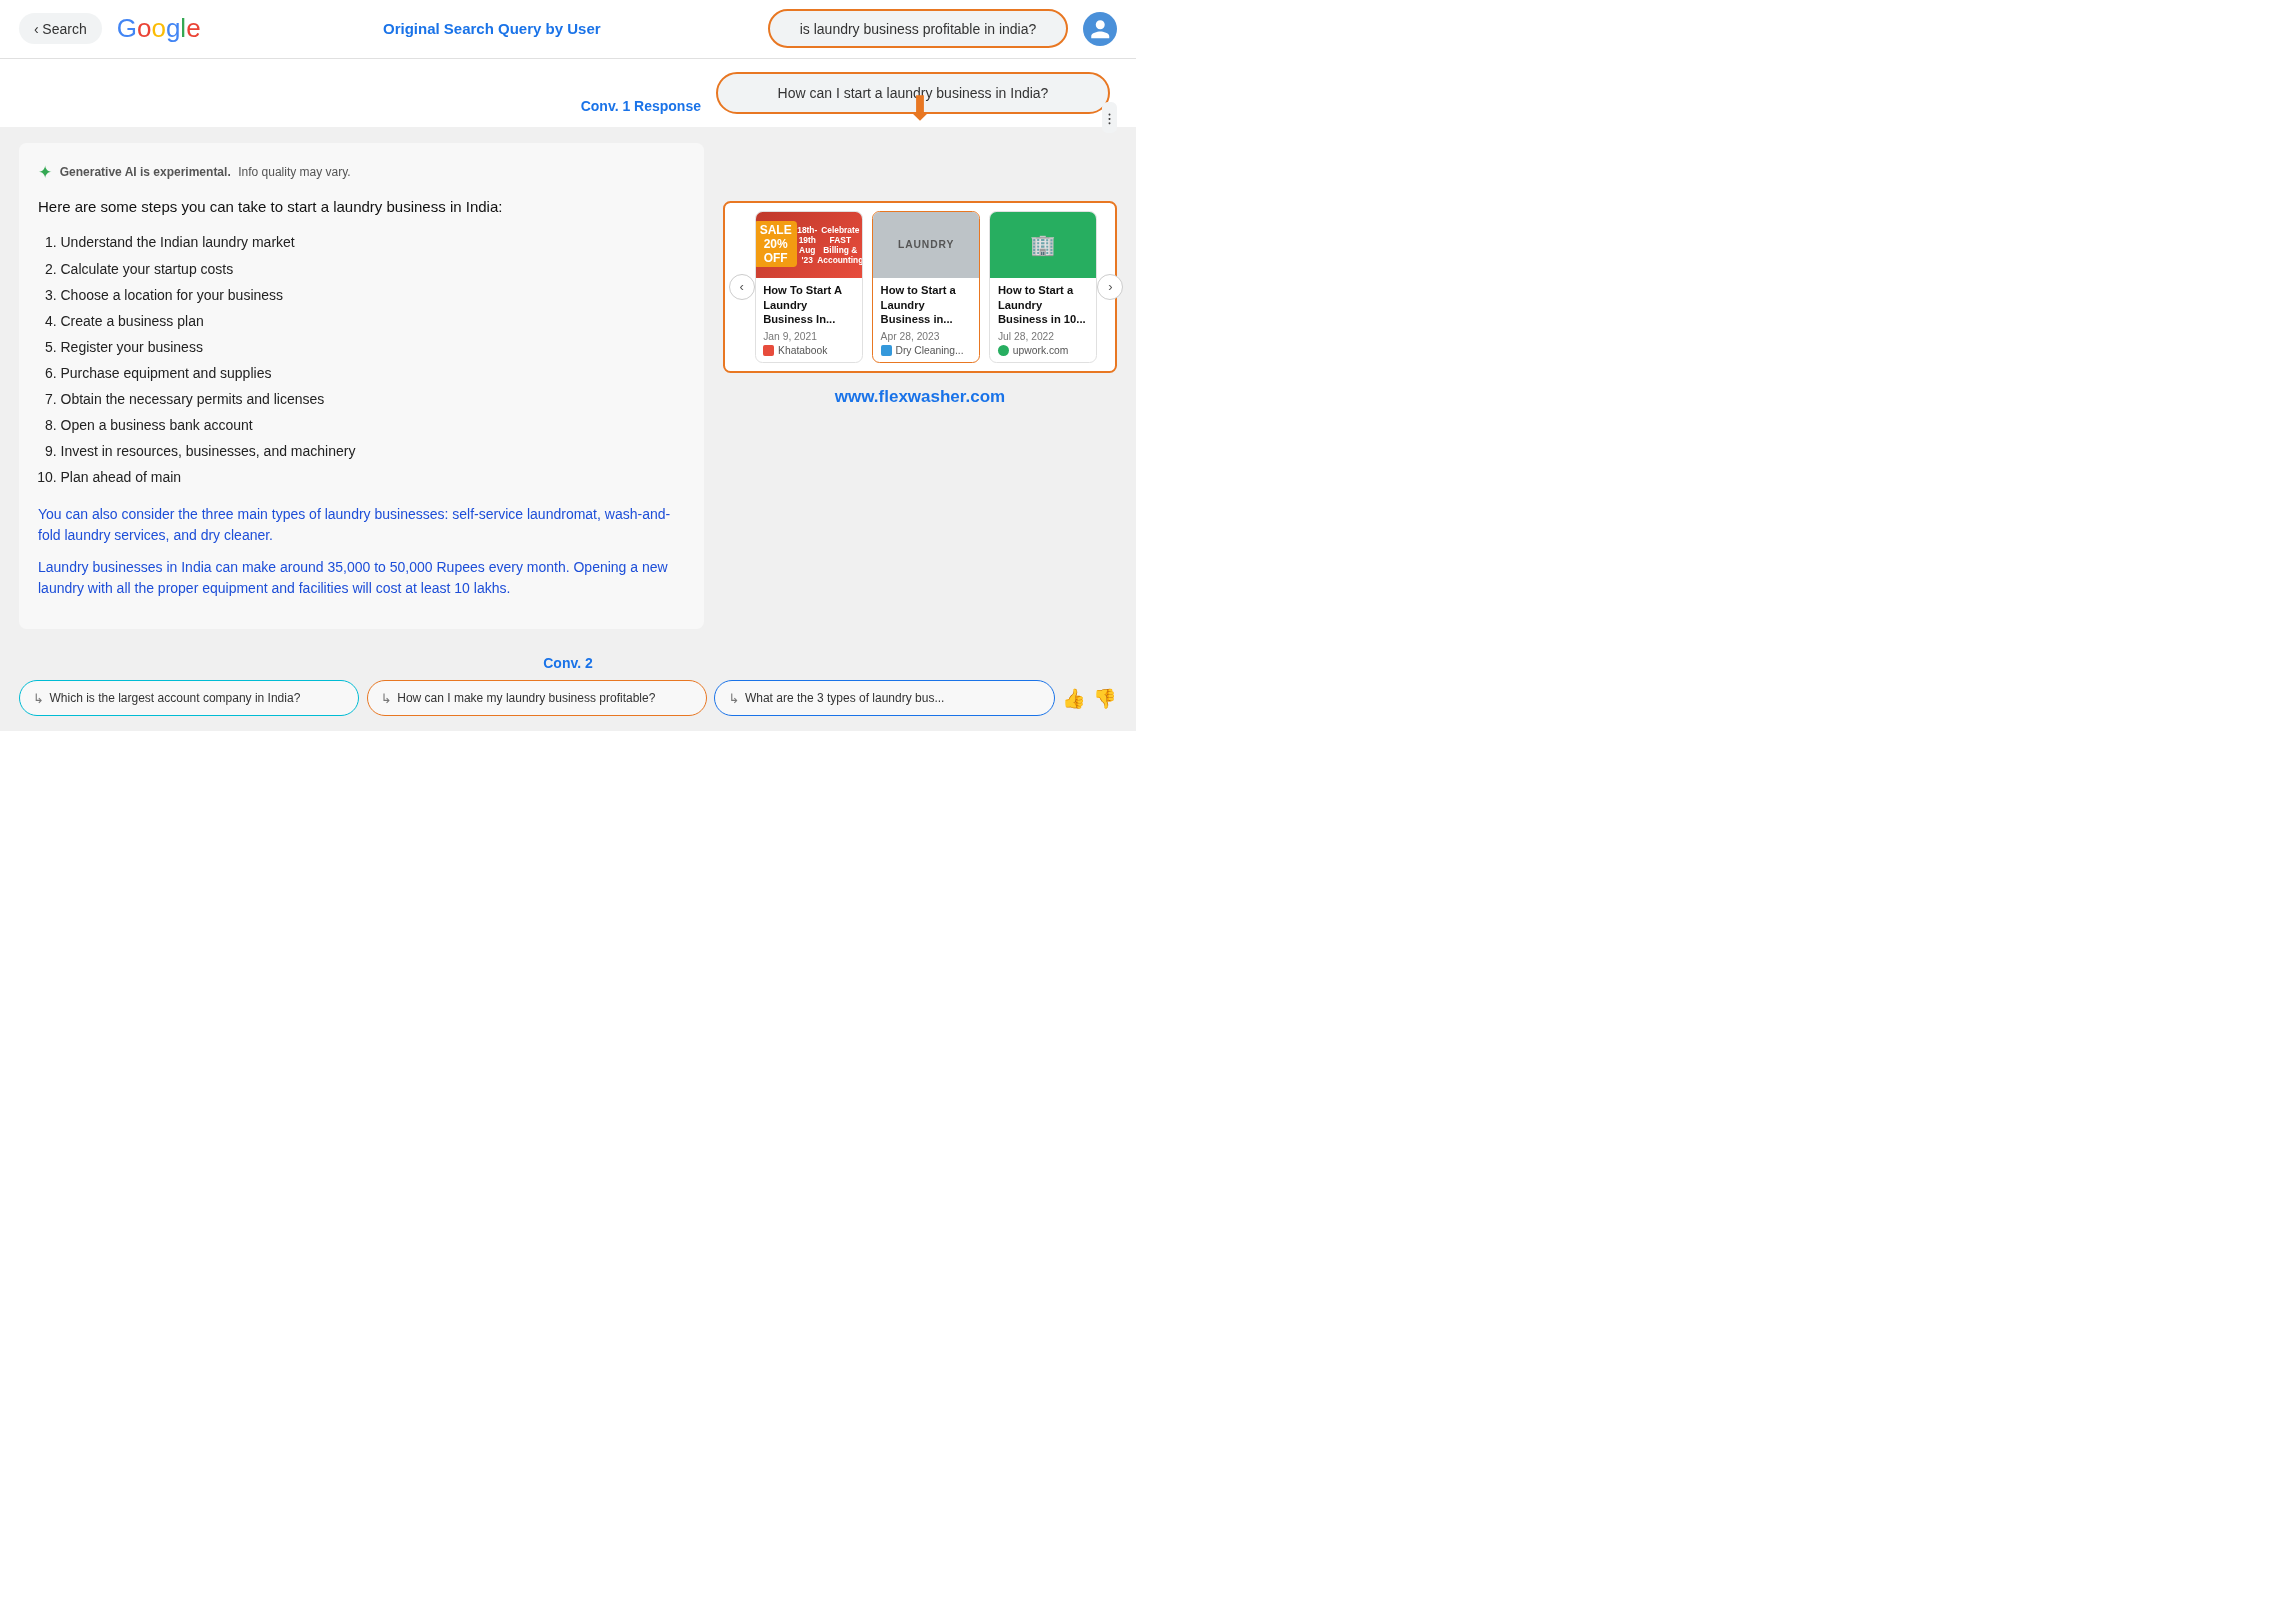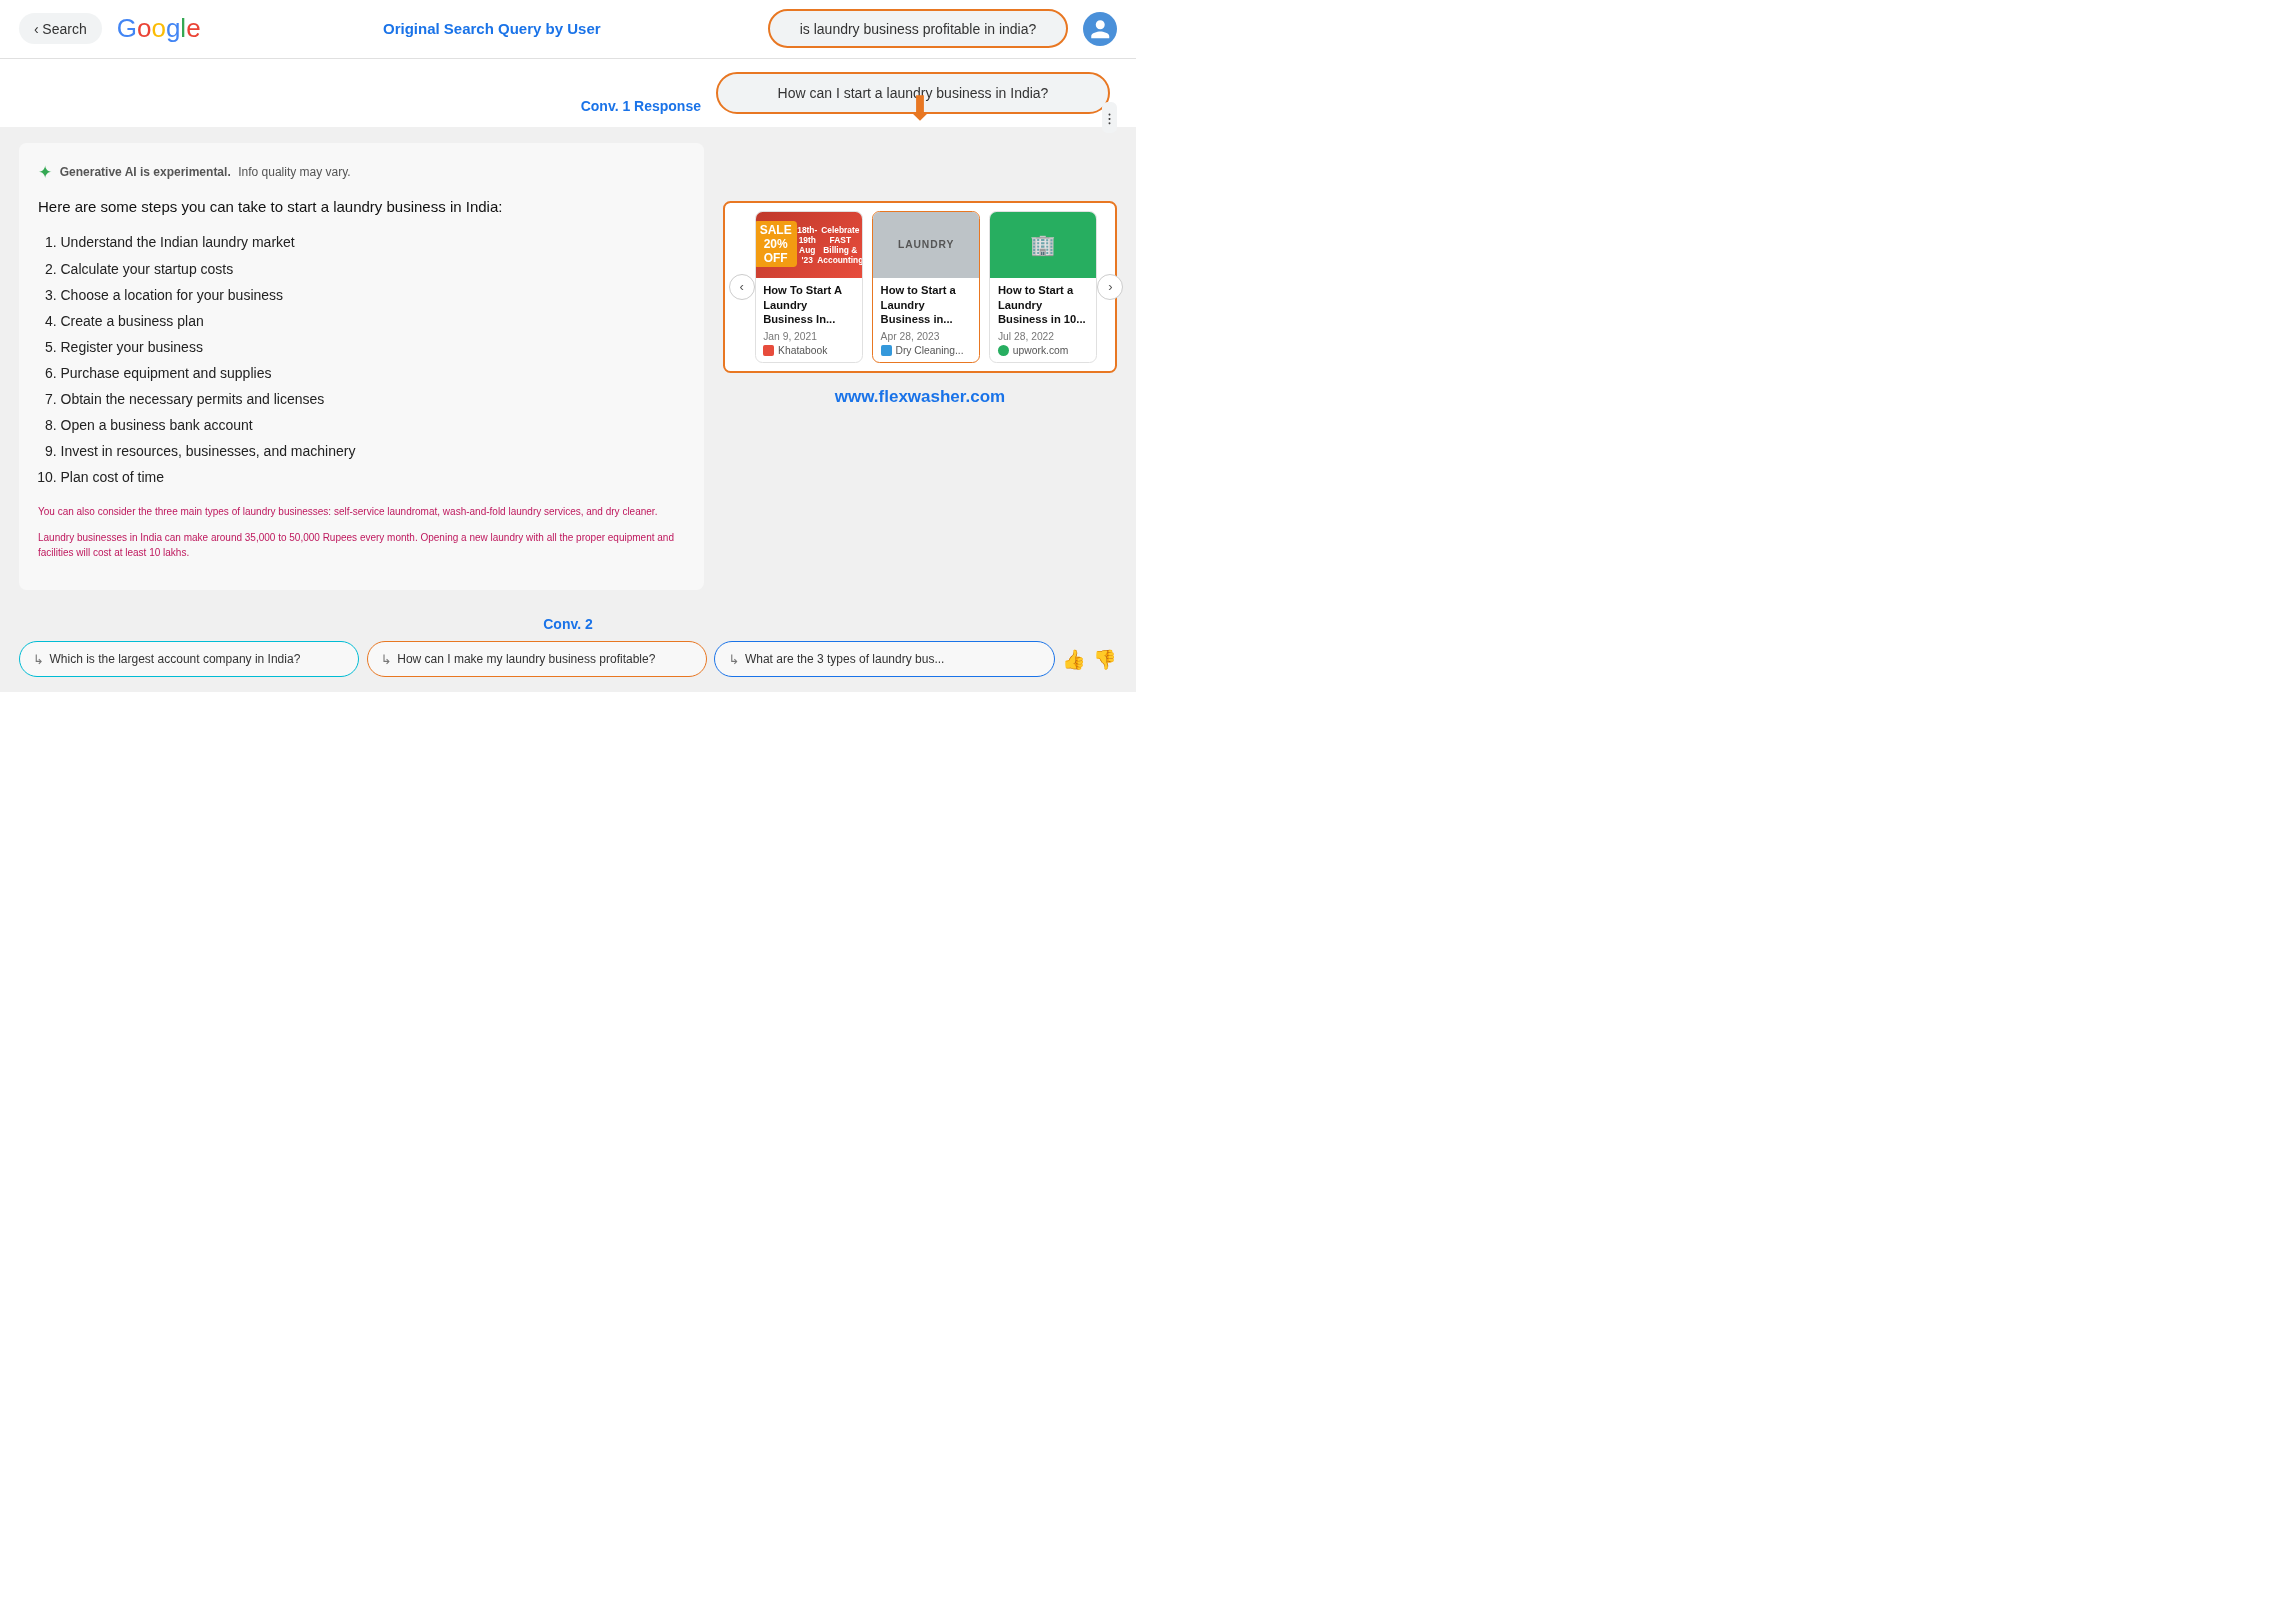--- a/index.html
+++ b/index.html
@@ -143,22 +143,22 @@
       margin-bottom: 15px;
     }
     .steps-list li {
       font-size: 14px;
       color: #222;
       margin-bottom: 3.7px;
       line-height: 1.6;
     }
 
     .extra-text {
-      font-size: 10px;
-      color: #be185d;
+      font-size: 14px;
+      color: #1d4ed8;
       margin-bottom: 11.2px;
       line-height: 1.5;
     }
 
     
     .right-panel {
       width: 394px;
       display: flex;
       flex-direction: column;
       gap: 11.2px;
@@ -408,21 +408,21 @@
     <ol class="steps-list">
       <li>Understand the Indian laundry market</li>
       <li>Calculate your startup costs</li>
       <li>Choose a location for your business</li>
       <li>Create a business plan</li>
       <li>Register your business</li>
       <li>Purchase equipment and supplies</li>
       <li>Obtain the necessary permits and licenses</li>
       <li>Open a business bank account</li>
       <li>Invest in resources, businesses, and machinery</li>
-      <li>Plan cost of time</li>
+      <li>Plan ahead of main</li>
     </ol>
     <div class="extra-text">You can also consider the three main types of laundry businesses: self-service laundromat, wash-and-fold laundry services, and dry cleaner.</div>
     <div class="extra-text">Laundry businesses in India can make around 35,000 to 50,000 Rupees every month. Opening a new laundry with all the proper equipment and facilities will cost at least 10 lakhs.</div>
   </div>
 
   <div class="right-panel">
 
     <div style="position:relative; height:47px;">
       <div class="arrow-down">⬇</div>
       <button class="grid-icon">⁝</button>

